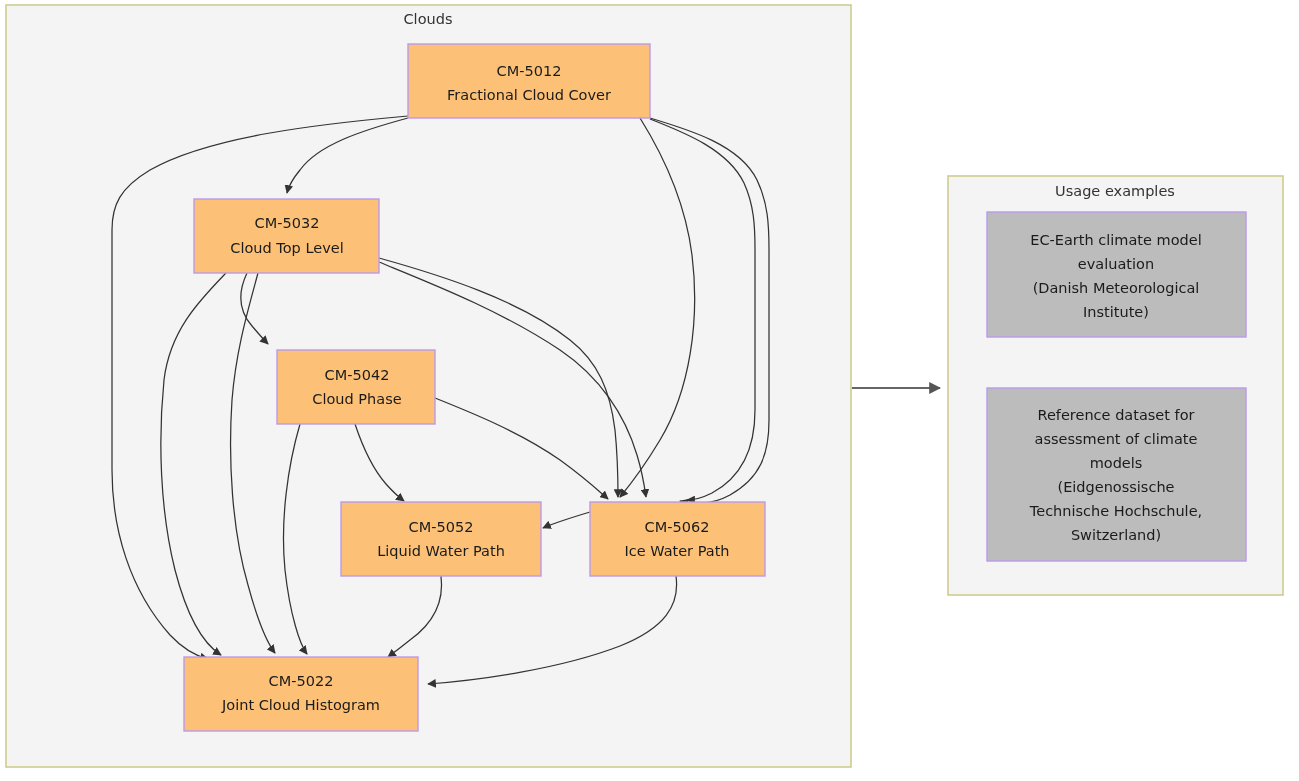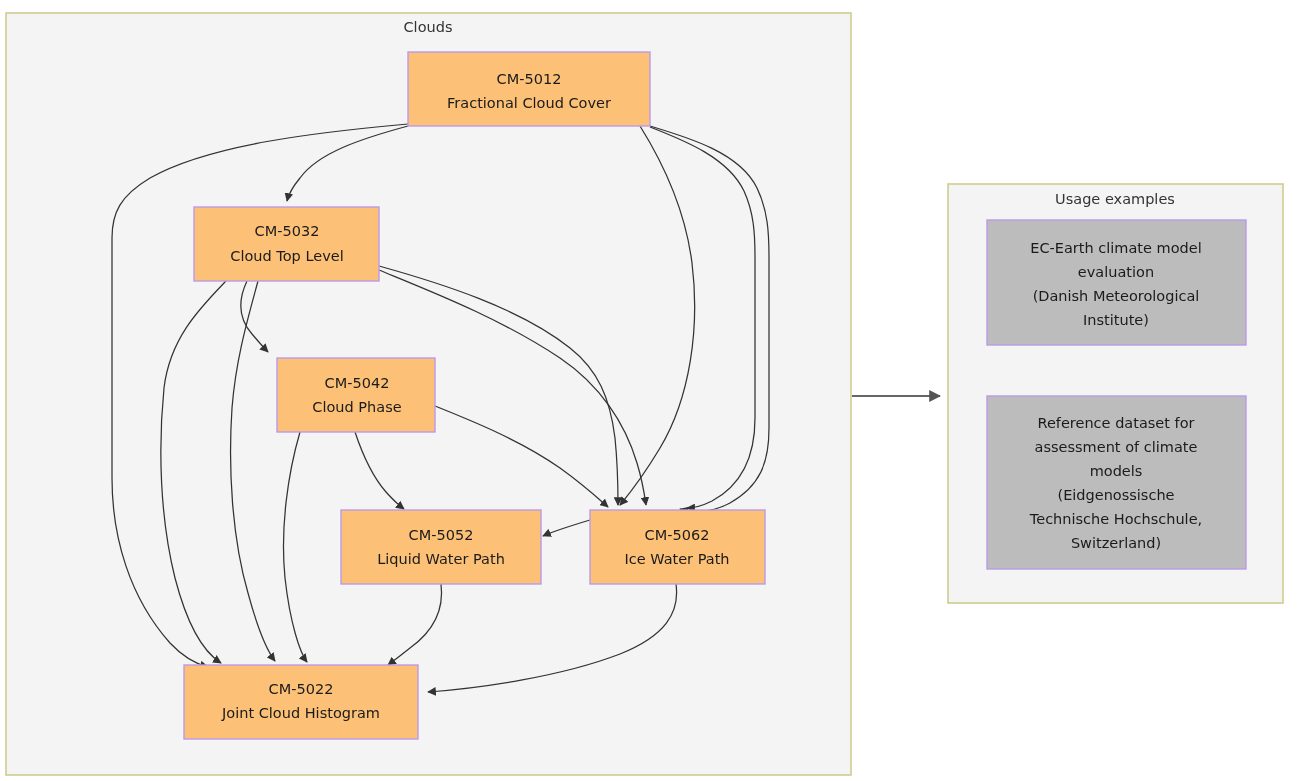--- a/index.html
+++ b/index.html
@@ -9,21 +9,21 @@
   }
   body {
     width: 1299px;
     height: 781px;
     font-family: "DejaVu Sans", sans-serif;
     position: relative;
     overflow: hidden;
   }
   #stage {
     position: absolute;
-    left: 0; top: 8px;
+    left: 0; top: 0;
     width: 1299px;
     height: 752px;
   }
   svg.layer {
     position: absolute;
     left: 0; top: 0;
     width: 1299px;
     height: 781px;
   }
   .cluster-rect {

